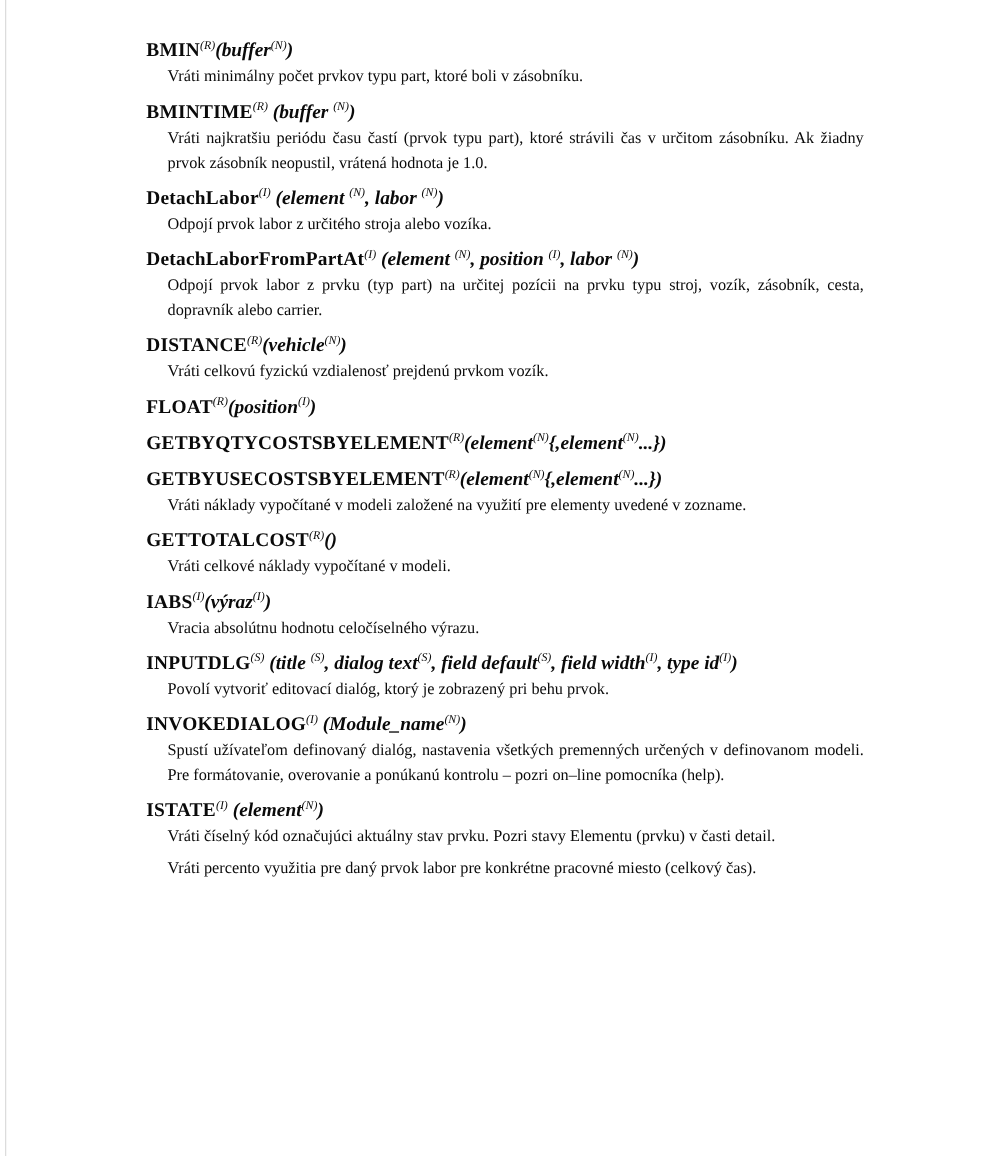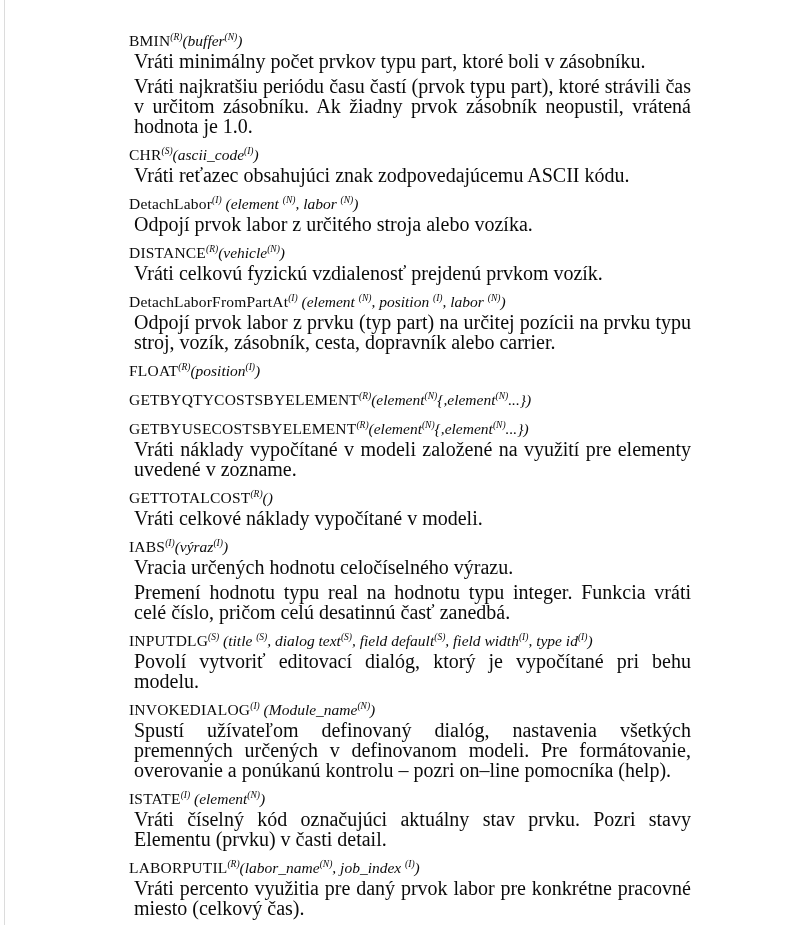--- a/index.html
+++ b/index.html
@@ -27,96 +27,91 @@
     width: 576px;
   }
   .entry { margin: 0 0 5px 0; }
   .head {
     font-size: 15.5px;
     line-height: 20px;
     font-weight: bold;
     font-style: normal;
     white-space: normal;
   }
-  .fn-name { font-weight: normal; letter-spacing: 0.2px; margin-left: 12px; }
-  .sig { font-style: italic; font-weight: normal; }
+  .fn-name { font-weight: bold; letter-spacing: 0.2px; }
+  .sig { font-style: italic; font-weight: bold; }
   .sup {
     font-style: italic;
     font-weight: normal;
     font-size: 9.5px;
     vertical-align: 6px;
   }
   .desc {
     margin: 0 2px 0 17px;
-    font-size: 20px;
+    font-size: 13px;
     line-height: 20px;
     text-align: justify;
     text-align-last: left;
   }
 </style>
 </head>
 <body>
 
 <div class="page">
   <div class="scan-edge"></div>
   <div class="content">
       <div class="entry">
         <div class="head"><span class="fn-name">BMIN</span><span class="sup">(R)</span><span class="sig">(buffer</span><span class="sup">(N)</span><span class="sig">)</span></div>
         <p class="desc">Vráti minimálny počet prvkov typu part, ktoré boli v zásobníku.</p>
       </div>
       <div class="entry">
+        <div class="head"><span class="fn-name">BMINTIME</span><span class="sup">(R)</span><span class="sig"> (buffer </span><span class="sup">(N)</span><span class="sig">)</span></div>
         <p class="desc">Vráti najkratšiu periódu času častí (prvok typu part), ktoré strávili čas v určitom zásobníku. Ak žiadny prvok zásobník neopustil, vrátená hodnota je 1.0.</p>
-      </div>
-      <div class="entry">
-        <div class="head"><span class="fn-name">CHR</span><span class="sup">(S)</span><span class="sig">(ascii_code</span><span class="sup">(I)</span><span class="sig">)</span></div>
-        <p class="desc">Vráti reťazec obsahujúci znak zodpovedajúcemu ASCII kódu.</p>
       </div>
       <div class="entry">
         <div class="head"><span class="fn-name">DetachLabor</span><span class="sup">(I)</span><span class="sig"> (element </span><span class="sup">(N)</span><span class="sig">, labor </span><span class="sup">(N)</span><span class="sig">)</span></div>
         <p class="desc">Odpojí prvok labor z určitého stroja alebo vozíka.</p>
       </div>
       <div class="entry">
+        <div class="head"><span class="fn-name">DetachLaborFromPartAt</span><span class="sup">(I)</span><span class="sig"> (element </span><span class="sup">(N)</span><span class="sig">, position </span><span class="sup">(I)</span><span class="sig">, labor </span><span class="sup">(N)</span><span class="sig">)</span></div>
+        <p class="desc">Odpojí prvok labor z prvku (typ part) na určitej pozícii na prvku typu stroj, vozík, zásobník, cesta, dopravník alebo carrier.</p>
+      </div>
+      <div class="entry">
         <div class="head"><span class="fn-name">DISTANCE</span><span class="sup">(R)</span><span class="sig">(vehicle</span><span class="sup">(N)</span><span class="sig">)</span></div>
         <p class="desc">Vráti celkovú fyzickú vzdialenosť prejdenú prvkom vozík.</p>
-      </div>
-      <div class="entry">
-        <div class="head"><span class="fn-name">DetachLaborFromPartAt</span><span class="sup">(I)</span><span class="sig"> (element </span><span class="sup">(N)</span><span class="sig">, position </span><span class="sup">(I)</span><span class="sig">, labor </span><span class="sup">(N)</span><span class="sig">)</span></div>
-        <p class="desc">Odpojí prvok labor z prvku (typ part) na určitej pozícii na prvku typu stroj, vozík, zásobník, cesta, dopravník alebo carrier.</p>
       </div>
       <div class="entry">
         <div class="head"><span class="fn-name">FLOAT</span><span class="sup">(R)</span><span class="sig">(position</span><span class="sup">(I)</span><span class="sig">)</span></div>
       </div>
       <div class="entry">
         <div class="head"><span class="fn-name">GETBYQTYCOSTSBYELEMENT</span><span class="sup">(R)</span><span class="sig">(element</span><span class="sup">(N)</span><span class="sig">{,element</span><span class="sup">(N)</span><span class="sig">...})</span></div>
       </div>
       <div class="entry">
         <div class="head"><span class="fn-name">GETBYUSECOSTSBYELEMENT</span><span class="sup">(R)</span><span class="sig">(element</span><span class="sup">(N)</span><span class="sig">{,element</span><span class="sup">(N)</span><span class="sig">...})</span></div>
         <p class="desc">Vráti náklady vypočítané v modeli založené na využití pre elementy uvedené v zozname.</p>
       </div>
       <div class="entry">
         <div class="head"><span class="fn-name">GETTOTALCOST</span><span class="sup">(R)</span><span class="sig">()</span></div>
         <p class="desc">Vráti celkové náklady vypočítané v modeli.</p>
       </div>
       <div class="entry">
         <div class="head"><span class="fn-name">IABS</span><span class="sup">(I)</span><span class="sig">(výraz</span><span class="sup">(I)</span><span class="sig">)</span></div>
-        <p class="desc">Vracia určených hodnotu celočíselného výrazu.</p>
+        <p class="desc">Vracia absolútnu hodnotu celočíselného výrazu.</p>
       </div>
       <div class="entry">
-        <p class="desc">Premení hodnotu typu real na hodnotu typu integer. Funkcia vráti celé číslo, pričom celú desatinnú časť zanedbá.</p>
       </div>
       <div class="entry">
         <div class="head"><span class="fn-name">INPUTDLG</span><span class="sup">(S)</span><span class="sig"> (title </span><span class="sup">(S)</span><span class="sig">, dialog text</span><span class="sup">(S)</span><span class="sig">, field default</span><span class="sup">(S)</span><span class="sig">, field width</span><span class="sup">(I)</span><span class="sig">, type id</span><span class="sup">(I)</span><span class="sig">)</span></div>
-        <p class="desc">Povolí vytvoriť editovací dialóg, ktorý je vypočítané pri behu modelu.</p>
+        <p class="desc">Povolí vytvoriť editovací dialóg, ktorý je zobrazený pri behu prvok.</p>
       </div>
       <div class="entry">
         <div class="head"><span class="fn-name">INVOKEDIALOG</span><span class="sup">(I)</span><span class="sig"> (Module_name</span><span class="sup">(N)</span><span class="sig">)</span></div>
         <p class="desc">Spustí užívateľom definovaný dialóg, nastavenia všetkých premenných určených v definovanom modeli. Pre formátovanie, overovanie a ponúkanú kontrolu – pozri on–line pomocníka (help).</p>
       </div>
       <div class="entry">
         <div class="head"><span class="fn-name">ISTATE</span><span class="sup">(I)</span><span class="sig"> (element</span><span class="sup">(N)</span><span class="sig">)</span></div>
         <p class="desc">Vráti číselný kód označujúci aktuálny stav prvku. Pozri stavy Elementu (prvku) v časti detail.</p>
       </div>
       <div class="entry">
-        <div class="head"><span class="fn-name">LABORPUTIL</span><span class="sup">(R)</span><span class="sig">(labor_name</span><span class="sup">(N)</span><span class="sig">, job_index </span><span class="sup">(I)</span><span class="sig">)</span></div>
         <p class="desc">Vráti percento využitia pre daný prvok labor pre konkrétne pracovné miesto (celkový čas).</p>
       </div>
     </div>
 </div>
 
 </body></html>

